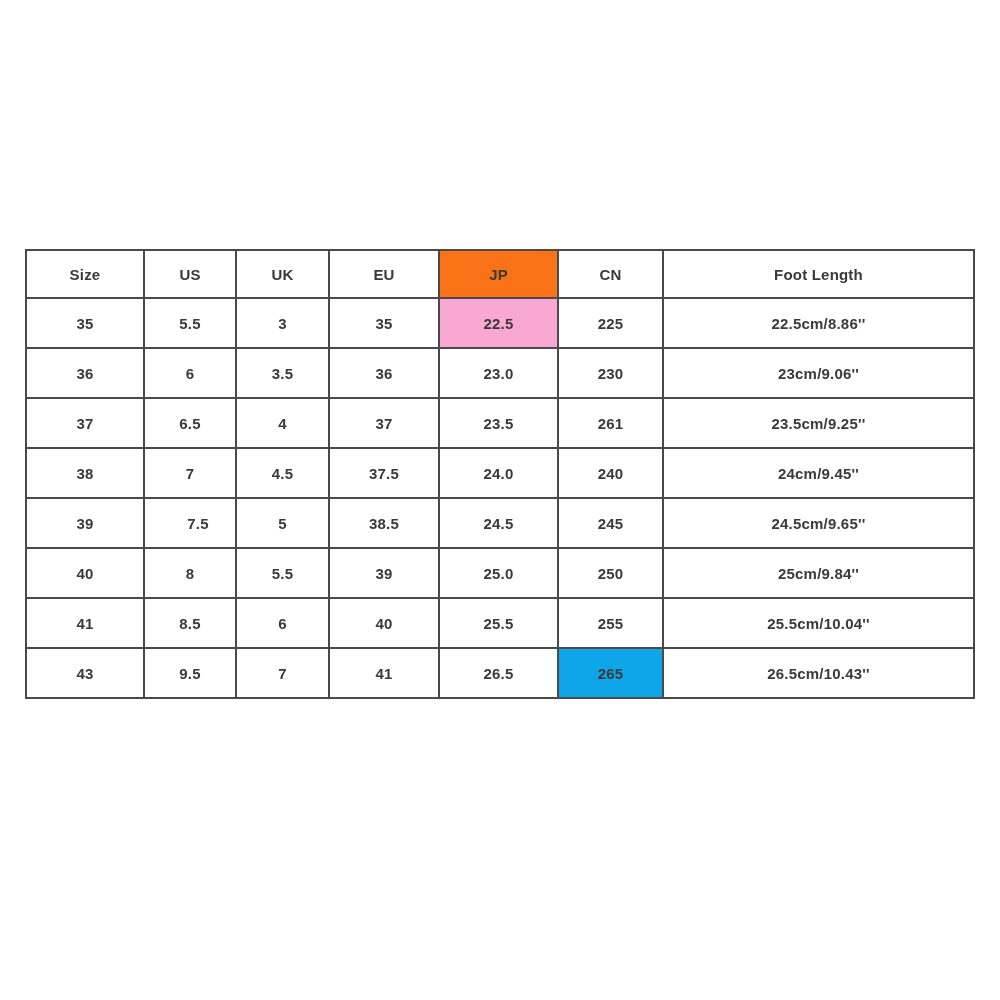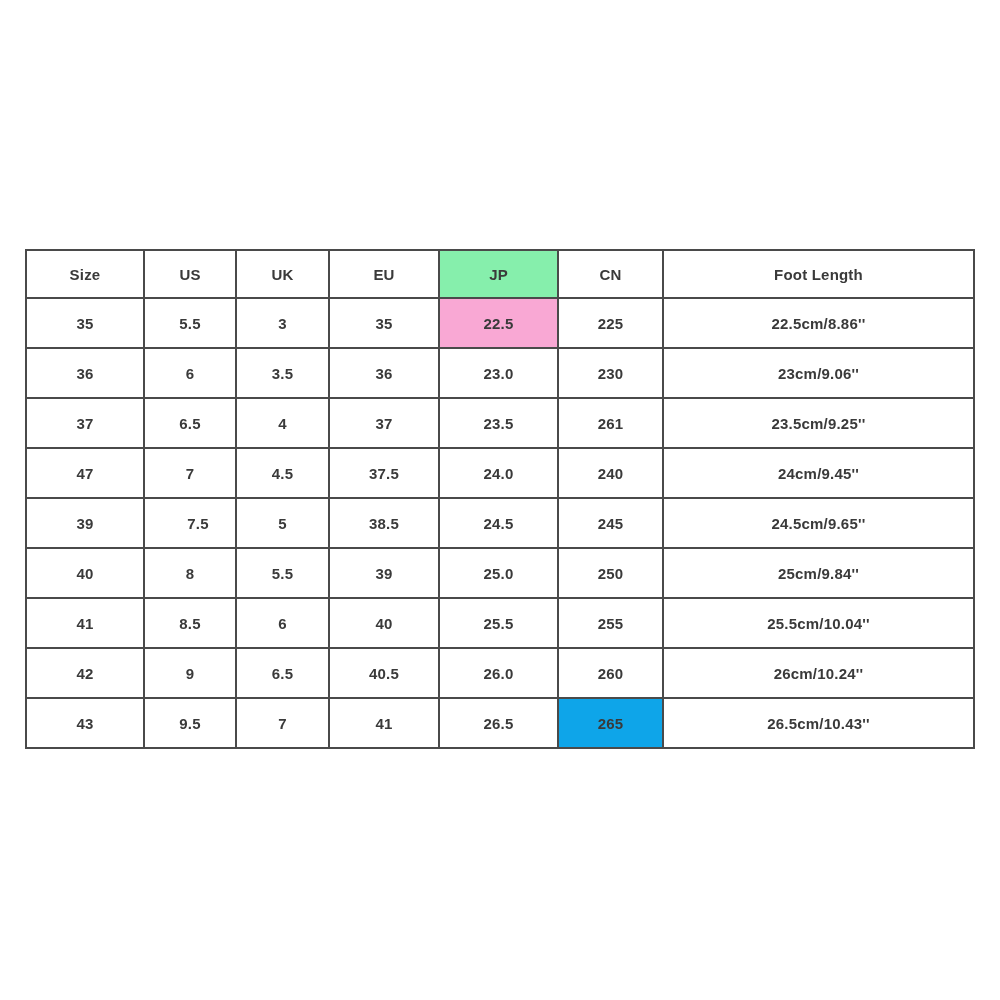--- a/index.html
+++ b/index.html
@@ -51,21 +51,21 @@
         <col style="width: 119px;">
         <col style="width: 105px;">
         <col style="width: 311px;">
       </colgroup>
     <thead>
       <tr>
           <th style="border-color: rgb(74, 74, 74); color: rgb(58, 58, 58); background: rgb(255, 255, 255);">Size</th>
           <th style="border-color: rgb(74, 74, 74); color: rgb(58, 58, 58); background: rgb(255, 255, 255);">US</th>
           <th style="border-color: rgb(74, 74, 74); color: rgb(58, 58, 58); background: rgb(255, 255, 255); border-radius: 7px;">UK</th>
           <th style="border-color: rgb(74, 74, 74); color: rgb(58, 58, 58); background: rgb(255, 255, 255); border-radius: 9px;">EU</th>
-          <th style="border-color: rgb(74, 74, 74); color: rgb(58, 58, 58); background: #86efac;">JP</th>
+          <th style="border-color: rgb(74, 74, 74); color: rgb(58, 58, 58); background: #f97316;">JP</th>
           <th style="border-color: rgb(74, 74, 74); color: rgb(58, 58, 58); background: rgb(255, 255, 255);">CN</th>
           <th style="border-color: rgb(74, 74, 74); color: rgb(58, 58, 58); background: rgb(255, 255, 255);">Foot Length</th>
         </tr>
     </thead>
     <tbody>
         <tr>
           <td style="border-color: rgb(74, 74, 74); color: rgb(58, 58, 58); background: rgb(255, 255, 255);">35</td>
           <td style="border-color: rgb(74, 74, 74); color: rgb(58, 58, 58); background: rgb(255, 255, 255);">5.5</td>
           <td style="border-color: rgb(74, 74, 74); color: rgb(58, 58, 58); background: rgb(255, 255, 255);">3</td>
           <td style="border-color: rgb(74, 74, 74); color: rgb(58, 58, 58); background: rgb(255, 255, 255);">35</td>
@@ -85,21 +85,21 @@
         <tr>
           <td style="border-color: rgb(74, 74, 74); color: rgb(58, 58, 58); background: rgb(255, 255, 255);">37</td>
           <td style="border-color: rgb(74, 74, 74); color: rgb(58, 58, 58); background: rgb(255, 255, 255);">6.5</td>
           <td style="border-color: rgb(74, 74, 74); color: rgb(58, 58, 58); background: rgb(255, 255, 255);">4</td>
           <td style="border-color: rgb(74, 74, 74); color: rgb(58, 58, 58); background: rgb(255, 255, 255);">37</td>
           <td style="border-color: rgb(74, 74, 74); color: rgb(58, 58, 58); background: rgb(255, 255, 255); border-radius: 24px;">23.5</td>
           <td style="border-color: rgb(74, 74, 74); color: rgb(58, 58, 58); background: rgb(255, 255, 255);">261</td>
           <td style="border-color: rgb(74, 74, 74); color: rgb(58, 58, 58); background: rgb(255, 255, 255);">23.5cm/9.25''</td>
         </tr>
         <tr>
-          <td style="border-color: rgb(74, 74, 74); color: rgb(58, 58, 58); background: rgb(255, 255, 255);">47</td>
+          <td style="border-color: rgb(74, 74, 74); color: rgb(58, 58, 58); background: rgb(255, 255, 255);">38</td>
           <td style="border-color: rgb(74, 74, 74); color: rgb(58, 58, 58); background: rgb(255, 255, 255);">7</td>
           <td style="border-color: rgb(74, 74, 74); color: rgb(58, 58, 58); background: rgb(255, 255, 255);">4.5</td>
           <td style="border-color: rgb(74, 74, 74); color: rgb(58, 58, 58); background: rgb(255, 255, 255);">37.5</td>
           <td style="border-color: rgb(74, 74, 74); color: rgb(58, 58, 58); background: rgb(255, 255, 255);">24.0</td>
           <td style="border-color: rgb(74, 74, 74); color: rgb(58, 58, 58); background: rgb(255, 255, 255);">240</td>
           <td style="border-color: rgb(74, 74, 74); color: rgb(58, 58, 58); background: rgb(255, 255, 255);">24cm/9.45''</td>
         </tr>
         <tr>
           <td style="border-color: rgb(74, 74, 74); color: rgb(58, 58, 58); background: rgb(255, 255, 255);">39</td>
           <td style="border-color: rgb(74, 74, 74); color: rgb(58, 58, 58); background: rgb(255, 255, 255); padding-left: 16px;">7.5</td>
@@ -121,29 +121,20 @@
         <tr>
           <td style="border-color: rgb(74, 74, 74); color: rgb(58, 58, 58); background: rgb(255, 255, 255);">41</td>
           <td style="border-color: rgb(74, 74, 74); color: rgb(58, 58, 58); background: rgb(255, 255, 255);">8.5</td>
           <td style="border-color: rgb(74, 74, 74); color: rgb(58, 58, 58); background: rgb(255, 255, 255);">6</td>
           <td style="border-color: rgb(74, 74, 74); color: rgb(58, 58, 58); background: rgb(255, 255, 255);">40</td>
           <td style="border-color: rgb(74, 74, 74); color: rgb(58, 58, 58); background: rgb(255, 255, 255);">25.5</td>
           <td style="border-color: rgb(74, 74, 74); color: rgb(58, 58, 58); background: rgb(255, 255, 255);">255</td>
           <td style="border-color: rgb(74, 74, 74); color: rgb(58, 58, 58); background: rgb(255, 255, 255);">25.5cm/10.04''</td>
         </tr>
         <tr>
-          <td style="border-color: rgb(74, 74, 74); color: rgb(58, 58, 58); background: rgb(255, 255, 255);">42</td>
-          <td style="border-color: rgb(74, 74, 74); color: rgb(58, 58, 58); background: rgb(255, 255, 255);">9</td>
-          <td style="border-color: rgb(74, 74, 74); color: rgb(58, 58, 58); background: rgb(255, 255, 255);">6.5</td>
-          <td style="border-color: rgb(74, 74, 74); color: rgb(58, 58, 58); background: rgb(255, 255, 255);">40.5</td>
-          <td style="border-color: rgb(74, 74, 74); color: rgb(58, 58, 58); background: rgb(255, 255, 255);">26.0</td>
-          <td style="border-color: rgb(74, 74, 74); color: rgb(58, 58, 58); background: rgb(255, 255, 255);">260</td>
-          <td style="border-color: rgb(74, 74, 74); color: rgb(58, 58, 58); background: rgb(255, 255, 255);">26cm/10.24''</td>
-        </tr>
-        <tr>
           <td style="border-color: rgb(74, 74, 74); color: rgb(58, 58, 58); background: rgb(255, 255, 255);">43</td>
           <td style="border-color: rgb(74, 74, 74); color: rgb(58, 58, 58); background: rgb(255, 255, 255);">9.5</td>
           <td style="border-color: rgb(74, 74, 74); color: rgb(58, 58, 58); background: rgb(255, 255, 255);">7</td>
           <td style="border-color: rgb(74, 74, 74); color: rgb(58, 58, 58); background: rgb(255, 255, 255);">41</td>
           <td style="border-color: rgb(74, 74, 74); color: rgb(58, 58, 58); background: rgb(255, 255, 255);">26.5</td>
           <td style="border-color: rgb(74, 74, 74); color: rgb(58, 58, 58); background: #0ea5e9;">265</td>
           <td style="border-color: rgb(74, 74, 74); color: rgb(58, 58, 58); background: rgb(255, 255, 255);">26.5cm/10.43''</td>
         </tr>
       </tbody>
   </table>

